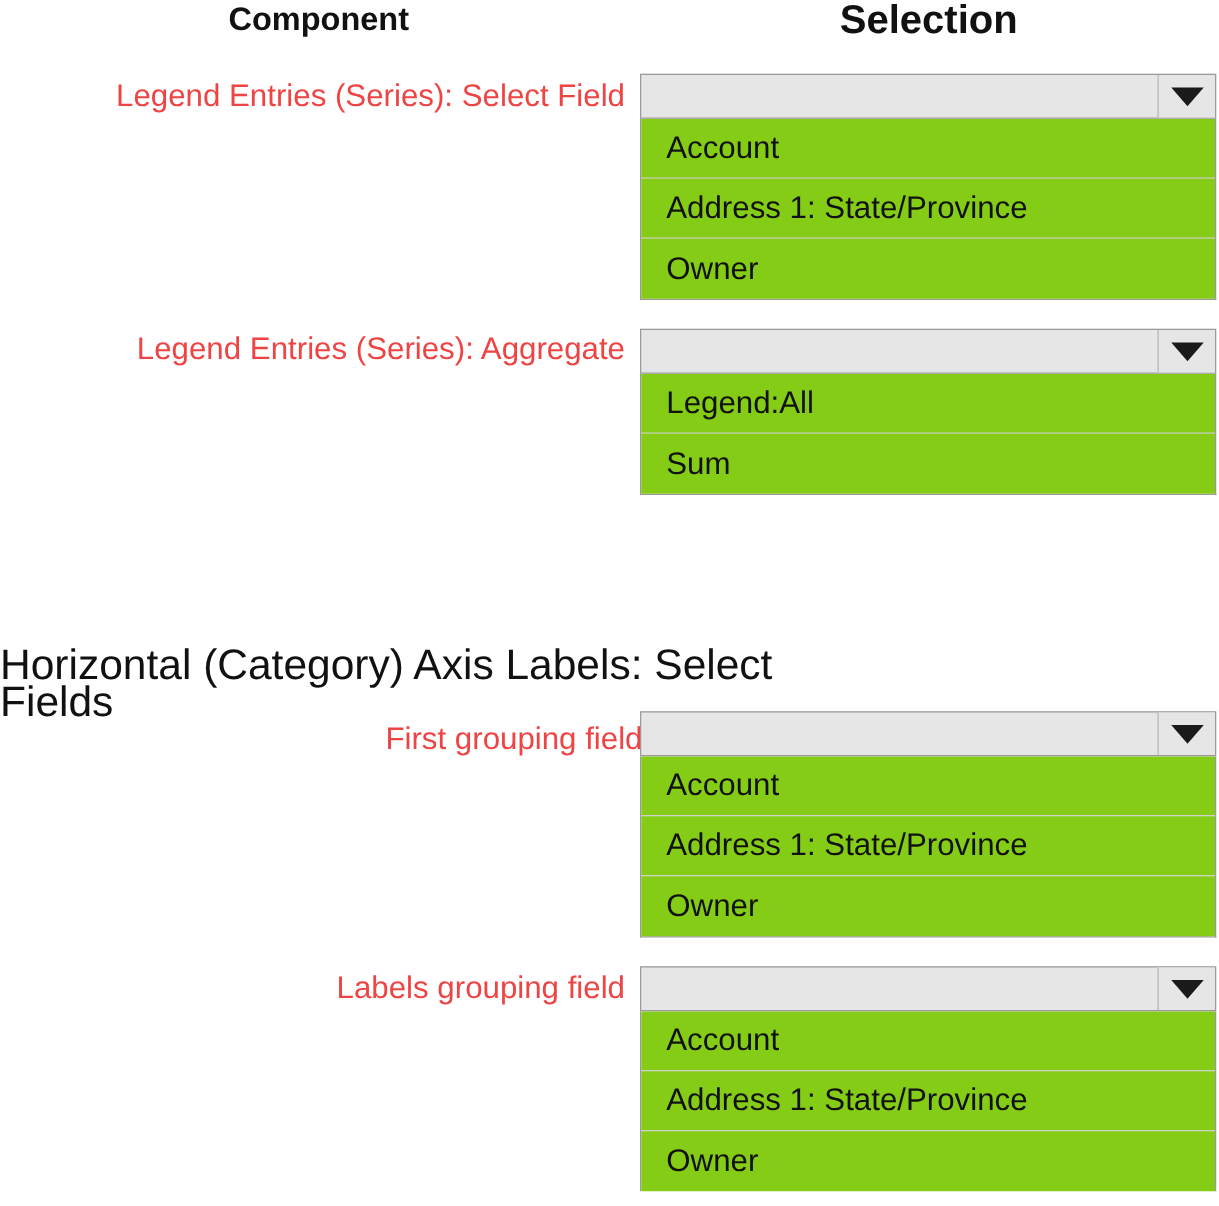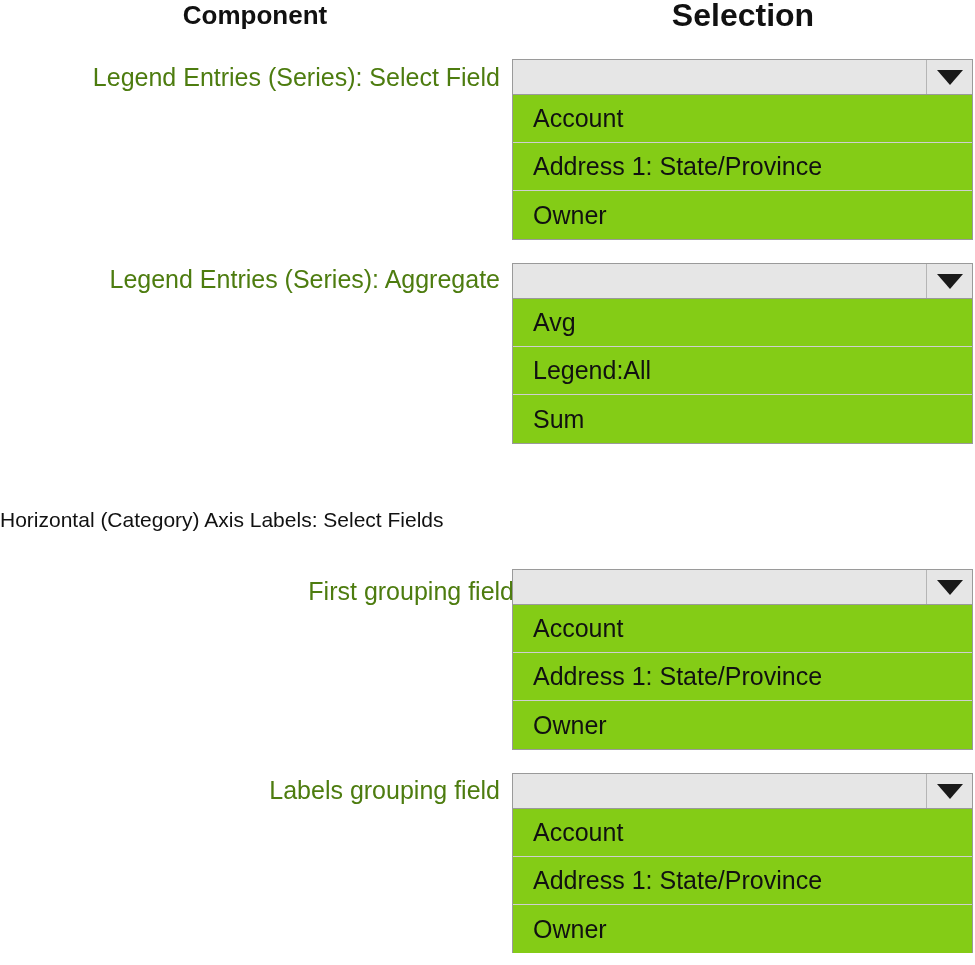--- a/index.html
+++ b/index.html
@@ -53,30 +53,31 @@
   }
 
   
   .row-label {
     position: absolute;
     width: 500px;
     left: 0;
     text-align: right;
     font-size: 25px;
     line-height: 30px;
-    color: #4d7c0f;
+    color: #ef4444;
   }
   .section-label {
     position: absolute;
     left: 0;
     width: 620px;
     text-align: left;
-    font-size: 21px;
-    line-height: 30px;
-    color: #111111;
+    font-size: 34px;
+    line-height: 30px;
+    color: #111111;
+    margin-top: 12px;
   }
 
   
   .dropdown {
     position: absolute;
     left: 512px;
     width: 461px;
   }
   .dd-control {
     position: relative;
@@ -164,21 +165,20 @@
   <div class="dropdown" style="top:263px;">
     <div class="dd-control">
       <div class="dd-value"></div>
       <div class="dd-arrow">
         <svg width="30" height="20" viewBox="0 0 30 20" aria-hidden="true">
           <polygon points="2,3 28,3 15,18" fill="#1a1a1a"></polygon>
         </svg>
       </div>
     </div>
     <div class="dd-list">
-      <div class="dd-item">Avg</div>
       <div class="dd-item">Legend:All</div>
       <div class="dd-item">Sum</div>
     </div>
   </div>
 
   <div class="section-label" style="top:505px;">Horizontal (Category) Axis Labels: Select Fields</div>
 
   <div class="row-label" style="top:576px;margin-left:14px;">First grouping field</div>
 
   <div class="dropdown" style="top:569px;">

